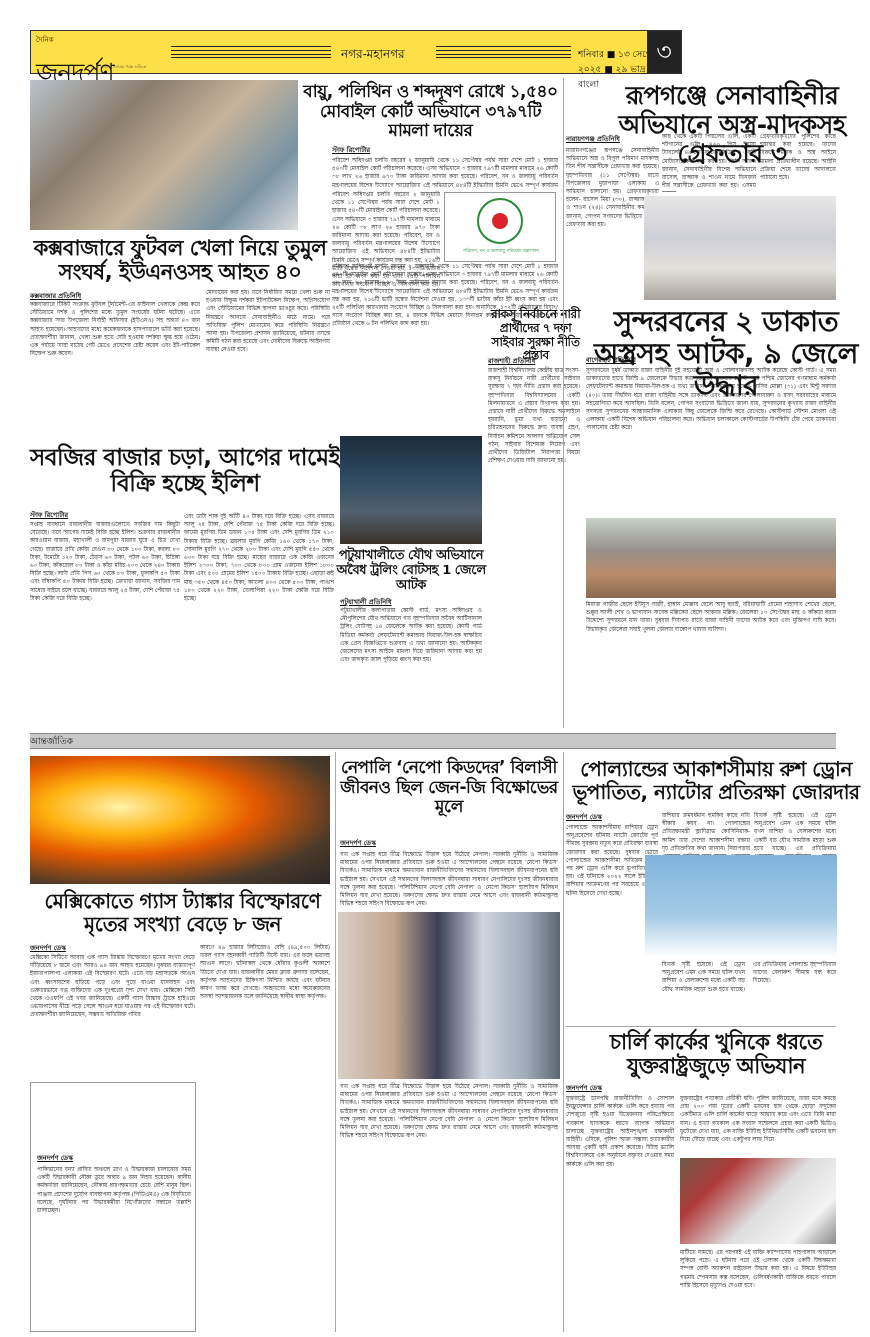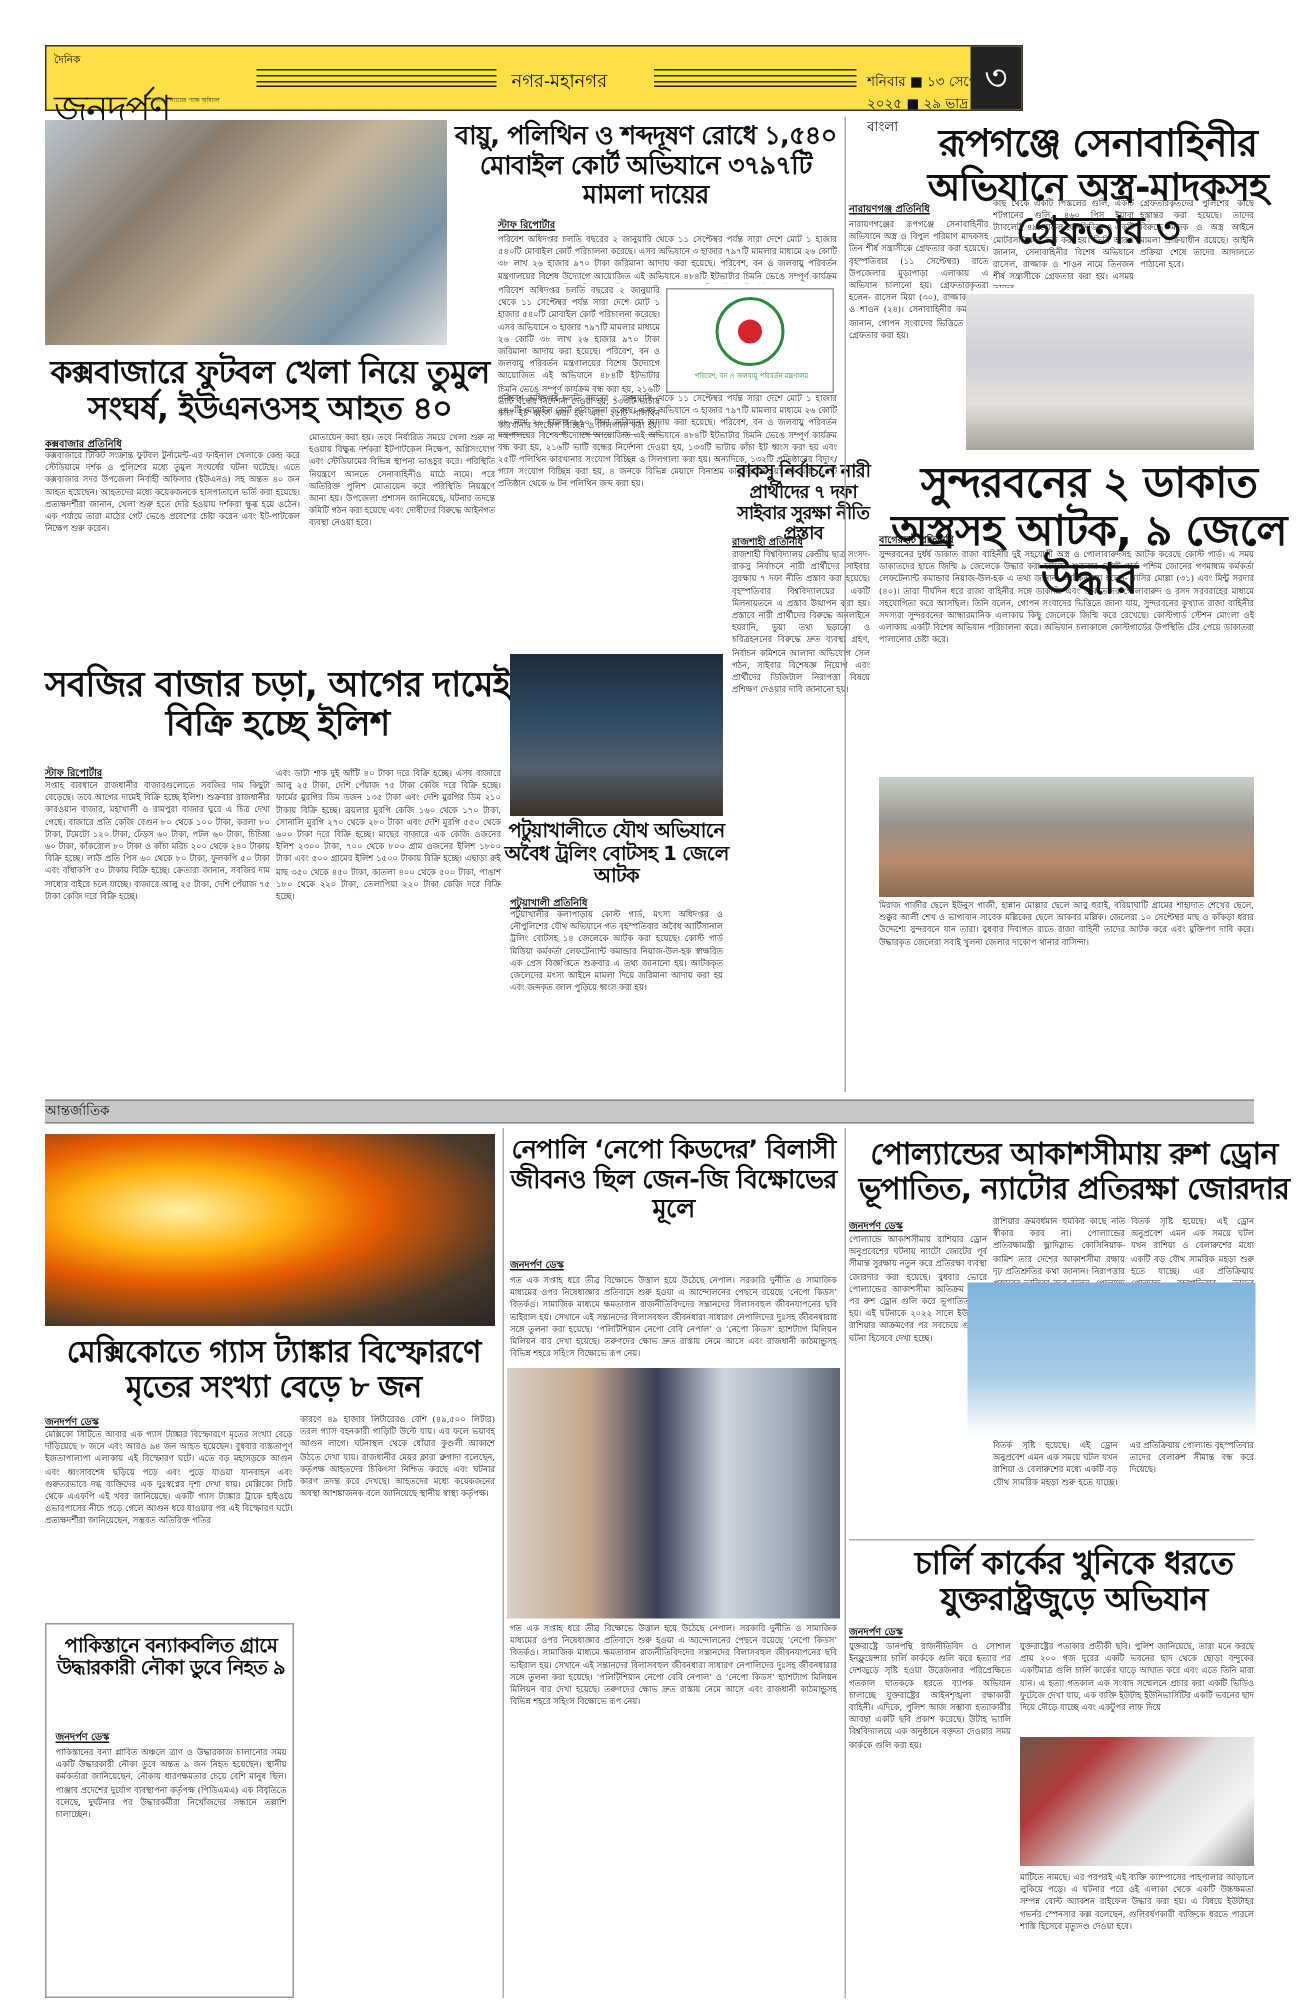--- a/index.html
+++ b/index.html
@@ -96,21 +96,20 @@
   <span>আন্তর্জাতিক</span>
 </div>
 
 <div class="abs img ph-fire" style="left:30px;top:756px;width:300px;height:128px"></div>
 <div class="abs hl" style="left:30px;top:890px;width:305px;font-size:20px">মেক্সিকোতে গ্যাস ট্যাঙ্কার বিস্ফোরণে মৃতের সংখ্যা বেড়ে ৮ জন</div>
 <div class="abs byline" style="left:30px;top:943px">জনদর্পণ ডেস্ক</div>
 <div class="abs body" style="left:30px;top:953px;width:165px;height:125px">মেক্সিকো সিটিতে আবার এক গ্যাস ট্যাঙ্কার বিস্ফোরণে মৃতের সংখ্যা বেড়ে দাঁড়িয়েছে ৮ জনে এবং আরও ৯৪ জন আহত হয়েছেন। বুধবার ব্যস্ততাপূর্ণ ইজতাপালাপা এলাকায় এই বিস্ফোরণ ঘটে। এতে বড় মহাসড়কে আগুন এবং ধ্বংসাবশেষ ছড়িয়ে পড়ে এবং পুড়ে যাওয়া যানবাহন এবং গুরুতরভাবে দগ্ধ ব্যক্তিদের এক দুঃস্বপ্নের দৃশ্য দেখা যায়। মেক্সিকো সিটি থেকে এএফপি এই খবর জানিয়েছে। একটি গ্যাস ট্যাঙ্কার ট্রাকে হাইওয়ে ওভারপাসের নীচে পড়ে গেলে আগুন ধরে যাওয়ার পর এই বিস্ফোরণ ঘটে। প্রত্যক্ষদর্শীরা জানিয়েছেন, সম্ভবত অতিরিক্ত গতির</div>
 <div class="abs body" style="left:200px;top:943px;width:130px;height:390px">কারণে ৪৯ হাজার লিটারেরও বেশি (৪৯,৫০০ লিটার) তরল গ্যাস বহনকারী গাড়িটি উল্টে যায়। এর ফলে ভয়াবহ আগুন লাগে। ঘটনাস্থল থেকে ধোঁয়ার কুণ্ডলী আকাশে উঠতে দেখা যায়। রাজধানীর মেয়র ক্লারা ব্রুগাদা বলেছেন, কর্তৃপক্ষ আহতদের চিকিৎসা নিশ্চিত করছে এবং ঘটনার কারণ তদন্ত করে দেখছে। আহতদের মধ্যে কয়েকজনের অবস্থা আশঙ্কাজনক বলে জানিয়েছে স্থানীয় স্বাস্থ্য কর্তৃপক্ষ।</div>
 
 <div class="abs box" style="left:30px;top:1082px;width:166px;height:250px">
-  <div class="abs hl" style="left:4px;top:8px;width:158px;font-size:13px">পাকিস্তানে বন্যাকবলিত গ্রামে উদ্ধারকারী নৌকা ডুবে নিহত ৯</div>
   <div class="abs byline" style="left:6px;top:70px">জনদর্পণ ডেস্ক</div>
   <div class="abs body" style="left:6px;top:82px;width:154px;height:160px">পাকিস্তানের বন্যা প্লাবিত অঞ্চলে ত্রাণ ও উদ্ধারকাজ চালানোর সময় একটি উদ্ধারকারী নৌকা ডুবে অন্তত ৯ জন নিহত হয়েছেন। স্থানীয় কর্মকর্তারা জানিয়েছেন, নৌকায় ধারণক্ষমতার চেয়ে বেশি মানুষ ছিল। পাঞ্জাব প্রদেশের দুর্যোগ ব্যবস্থাপনা কর্তৃপক্ষ (পিডিএমএ) এক বিবৃতিতে বলেছে, দুর্ঘটনার পর উদ্ধারকর্মীরা নিখোঁজদের সন্ধানে তল্লাশি চালাচ্ছেন।</div>
 </div>
 
 <div class="abs hl" style="left:338px;top:758px;width:222px;font-size:17px">নেপালি ‘নেপো কিডদের’ বিলাসী জীবনও ছিল জেন-জি বিক্ষোভের মূলে</div>
 <div class="abs byline" style="left:340px;top:838px">জনদর্পণ ডেস্ক</div>
 <div class="abs body" style="left:340px;top:850px;width:218px;height:60px">গত এক সপ্তাহ ধরে তীব্র বিক্ষোভে উত্তাল হয়ে উঠেছে নেপাল। সরকারি দুর্নীতি ও সামাজিক মাধ্যমের ওপর নিষেধাজ্ঞার প্রতিবাদে শুরু হওয়া এ আন্দোলনের পেছনে রয়েছে ‘নেপো কিডস’ বিতর্কও। সামাজিক মাধ্যমে ক্ষমতাবান রাজনীতিবিদদের সন্তানদের বিলাসবহুল জীবনযাপনের ছবি ভাইরাল হয়। সেখানে এই সন্তানদের বিলাসবহুল জীবনধারা সাধারণ নেপালিদের দুঃসহ জীবনধারার সঙ্গে তুলনা করা হয়েছে। ‘পলিটিশিয়ান নেপো বেবি নেপাল’ ও ‘নেপো কিডস’ হ্যাশট্যাগ মিলিয়ন মিলিয়ন বার দেখা হয়েছে। তরুণদের ক্ষোভ দ্রুত রাস্তায় নেমে আসে এবং রাজধানী কাঠমান্ডুসহ বিভিন্ন শহরে সহিংস বিক্ষোভে রূপ নেয়।</div>
 <div class="abs img ph-celebs" style="left:338px;top:912px;width:222px;height:167px"></div>
 <div class="abs body" style="left:340px;top:1082px;width:218px;height:250px">গত এক সপ্তাহ ধরে তীব্র বিক্ষোভে উত্তাল হয়ে উঠেছে নেপাল। সরকারি দুর্নীতি ও সামাজিক মাধ্যমের ওপর নিষেধাজ্ঞার প্রতিবাদে শুরু হওয়া এ আন্দোলনের পেছনে রয়েছে ‘নেপো কিডস’ বিতর্কও। সামাজিক মাধ্যমে ক্ষমতাবান রাজনীতিবিদদের সন্তানদের বিলাসবহুল জীবনযাপনের ছবি ভাইরাল হয়। সেখানে এই সন্তানদের বিলাসবহুল জীবনধারা সাধারণ নেপালিদের দুঃসহ জীবনধারার সঙ্গে তুলনা করা হয়েছে। ‘পলিটিশিয়ান নেপো বেবি নেপাল’ ও ‘নেপো কিডস’ হ্যাশট্যাগ মিলিয়ন মিলিয়ন বার দেখা হয়েছে। তরুণদের ক্ষোভ দ্রুত রাস্তায় নেমে আসে এবং রাজধানী কাঠমান্ডুসহ বিভিন্ন শহরে সহিংস বিক্ষোভে রূপ নেয়।</div>
 

